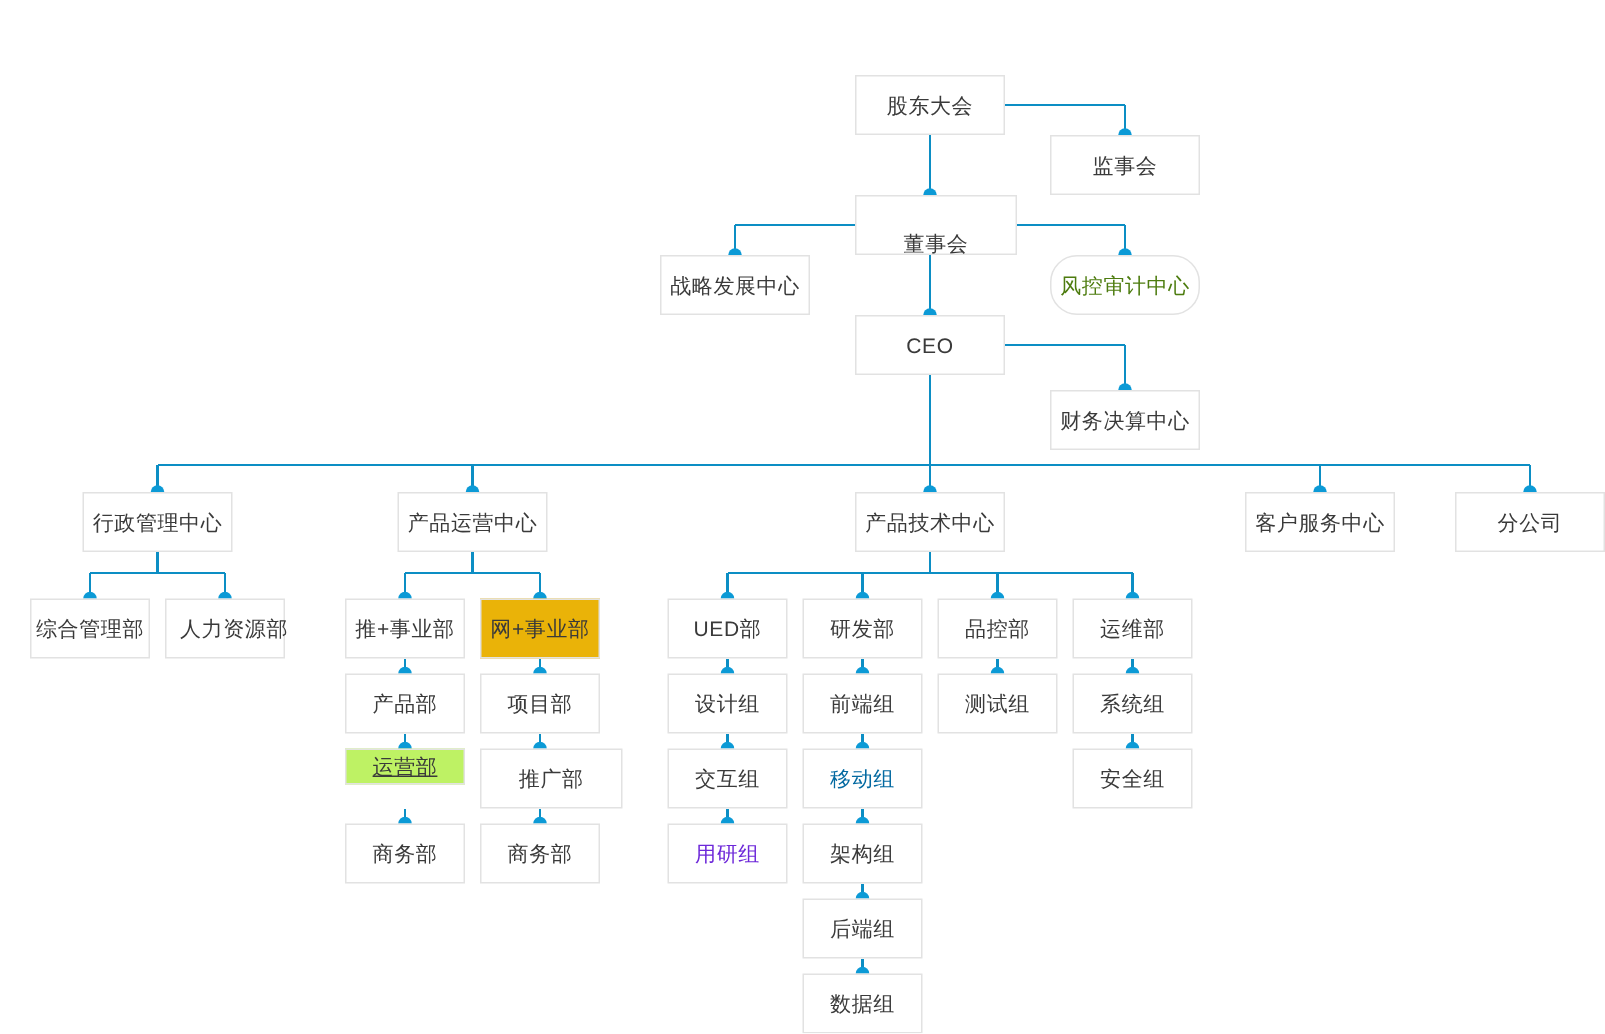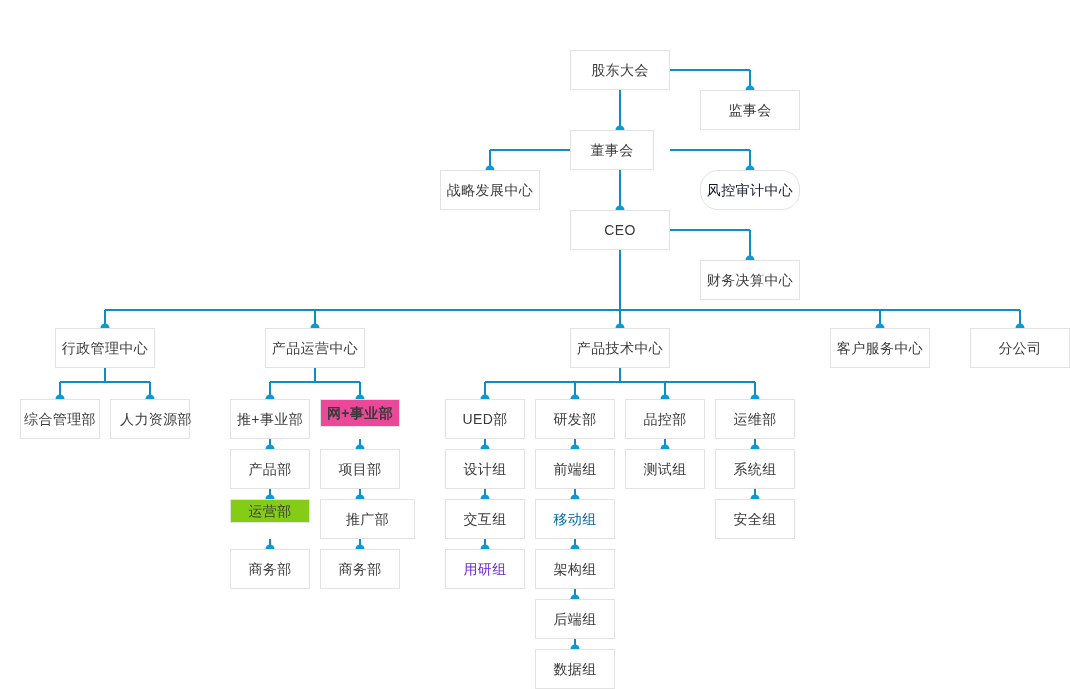--- a/index.html
+++ b/index.html
@@ -134,27 +134,27 @@
       <line x1="755" y1="489" x2="755" y2="499" stroke="#0c8ec4" stroke-width="1.6" shape-rendering="crispEdges"></line>
       <circle cx="755" cy="499" r="4.5" fill="#0c9ad6"></circle>
     </svg>
   <div id="node-layer">
       <div class="node" style="left: 570px; top: 50px; width: 100px; height: 40px; border-color: rgb(226, 226, 226); background: rgb(255, 255, 255); color: rgb(58, 58, 58);">
         <span class="node-label">股东大会</span>
       </div>
       <div class="node" style="left: 700px; top: 90px; width: 100px; height: 40px; border-color: rgb(226, 226, 226); background: rgb(255, 255, 255); color: rgb(58, 58, 58);">
         <span class="node-label">监事会</span>
       </div>
-      <div class="node" style="left: 570px; top: 130px; width: 84px; height: 40px; border-color: rgb(226, 226, 226); background: rgb(255, 255, 255); color: rgb(58, 58, 58);">
+      <div class="node" style="left: 570px; top: 130px; width: 108px; height: 40px; border-color: rgb(226, 226, 226); background: rgb(255, 255, 255); color: rgb(58, 58, 58); align-items: flex-end;">
         <span class="node-label">董事会</span>
       </div>
       <div class="node" style="left: 440px; top: 170px; width: 100px; height: 40px; border-color: rgb(226, 226, 226); background: rgb(255, 255, 255); color: rgb(58, 58, 58);">
         <span class="node-label">战略发展中心</span>
       </div>
-      <div class="node" style="left: 700px; top: 170px; width: 100px; height: 40px; border-color: rgb(226, 226, 226); background: rgb(255, 255, 255); color: #0f172a; border-radius: 18px;">
+      <div class="node" style="left: 700px; top: 170px; width: 100px; height: 40px; border-color: rgb(226, 226, 226); background: rgb(255, 255, 255); color: #4d7c0f; border-radius: 18px;">
         <span class="node-label">风控审计中心</span>
       </div>
       <div class="node" style="left: 570px; top: 210px; width: 100px; height: 40px; border-color: rgb(226, 226, 226); background: rgb(255, 255, 255); color: rgb(58, 58, 58);">
         <span class="node-label">CEO</span>
       </div>
       <div class="node" style="left: 700px; top: 260px; width: 100px; height: 40px; border-color: rgb(226, 226, 226); background: rgb(255, 255, 255); color: rgb(58, 58, 58);">
         <span class="node-label">财务决算中心</span>
       </div>
       <div class="node" style="left: 55px; top: 328px; width: 100px; height: 40px; border-color: rgb(226, 226, 226); background: rgb(255, 255, 255); color: rgb(58, 58, 58);">
         <span class="node-label">行政管理中心</span>
@@ -173,30 +173,30 @@
       </div>
       <div class="node" style="left: 20px; top: 399px; width: 80px; height: 40px; border-color: rgb(226, 226, 226); background: rgb(255, 255, 255); color: rgb(58, 58, 58);">
         <span class="node-label">综合管理部</span>
       </div>
       <div class="node" style="left: 110px; top: 399px; width: 80px; height: 40px; border-color: rgb(226, 226, 226); background: rgb(255, 255, 255); color: rgb(58, 58, 58); padding-left: 12px;">
         <span class="node-label">人力资源部</span>
       </div>
       <div class="node" style="left: 230px; top: 399px; width: 80px; height: 40px; border-color: rgb(226, 226, 226); background: rgb(255, 255, 255); color: rgb(58, 58, 58);">
         <span class="node-label">推+事业部</span>
       </div>
-      <div class="node" style="left: 320px; top: 399px; width: 80px; height: 28px; border-color: rgb(226, 226, 226); background: #ec4899; color: rgb(58, 58, 58); font-weight: bold;">
+      <div class="node" style="left: 320px; top: 399px; width: 80px; height: 40px; border-color: rgb(226, 226, 226); background: #eab308; color: rgb(58, 58, 58);">
         <span class="node-label">网+事业部</span>
       </div>
       <div class="node" style="left: 230px; top: 449px; width: 80px; height: 40px; border-color: rgb(226, 226, 226); background: rgb(255, 255, 255); color: rgb(58, 58, 58);">
         <span class="node-label">产品部</span>
       </div>
       <div class="node" style="left: 320px; top: 449px; width: 80px; height: 40px; border-color: rgb(226, 226, 226); background: rgb(255, 255, 255); color: rgb(58, 58, 58);">
         <span class="node-label">项目部</span>
       </div>
-      <div class="node" style="left: 230px; top: 499px; width: 80px; height: 24px; border-color: rgb(226, 226, 226); background: #84cc16; color: rgb(58, 58, 58);">
+      <div class="node" style="left: 230px; top: 499px; width: 80px; height: 24px; border-color: rgb(226, 226, 226); background: #bef264; color: rgb(58, 58, 58); text-decoration: underline;">
         <span class="node-label">运营部</span>
       </div>
       <div class="node" style="left: 320px; top: 499px; width: 95px; height: 40px; border-color: rgb(226, 226, 226); background: rgb(255, 255, 255); color: rgb(58, 58, 58);">
         <span class="node-label">推广部</span>
       </div>
       <div class="node" style="left: 230px; top: 549px; width: 80px; height: 40px; border-color: rgb(226, 226, 226); background: rgb(255, 255, 255); color: rgb(58, 58, 58);">
         <span class="node-label">商务部</span>
       </div>
       <div class="node" style="left: 320px; top: 549px; width: 80px; height: 40px; border-color: rgb(226, 226, 226); background: rgb(255, 255, 255); color: rgb(58, 58, 58);">
         <span class="node-label">商务部</span>

